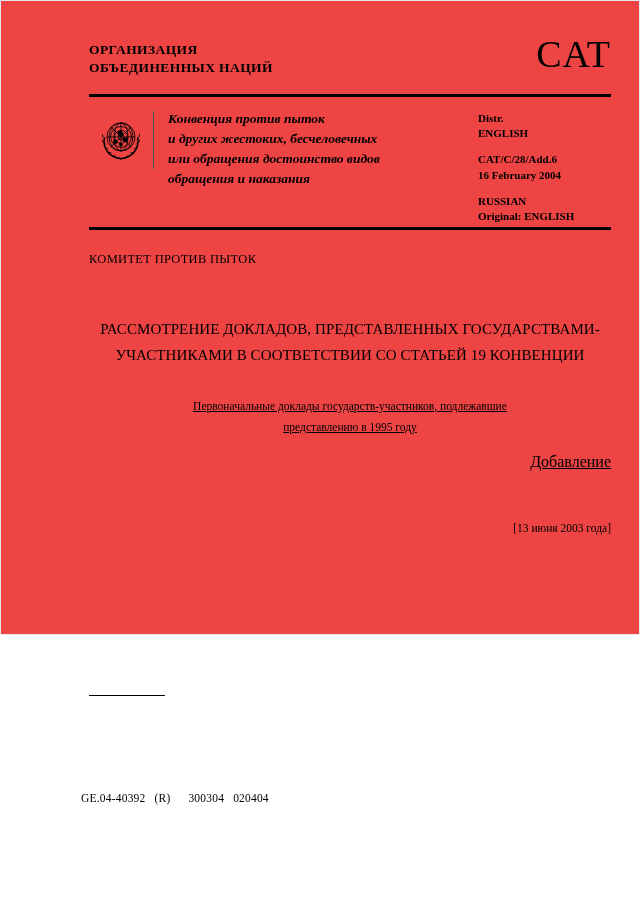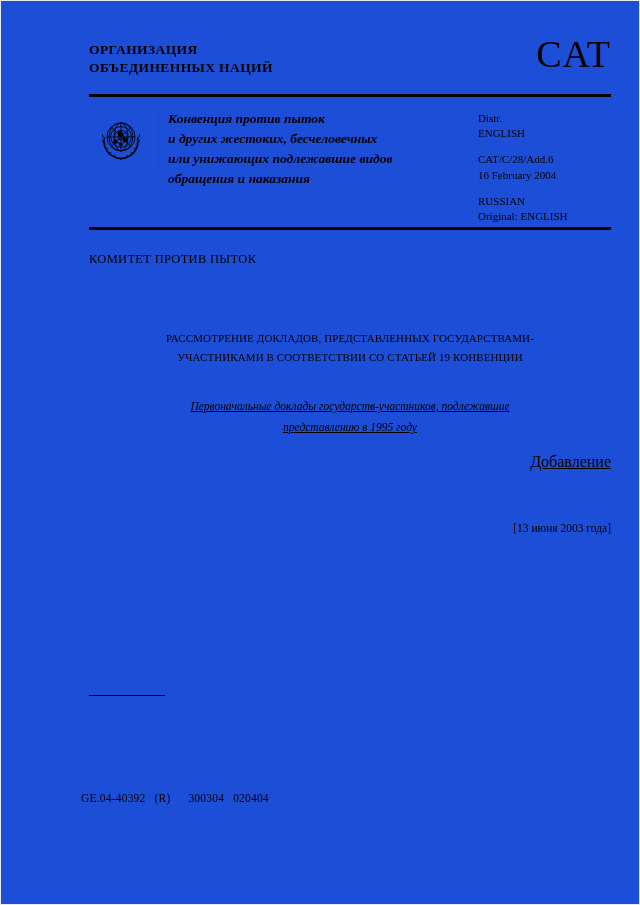--- a/index.html
+++ b/index.html
@@ -12,24 +12,24 @@
     height: 905px;
     font-family: "Liberation Serif", "DejaVu Serif", serif;
     color: #000000;
     position: relative;
     overflow: hidden;
   }
   .page {
     position: absolute;
     left: 0; top: 0;
     width: 640px;
-    height: 905px;
+    height: 635px;
     box-sizing: border-box;
     border: 1px solid #e8e8e8;
-    background: #1d4ed8;
+    background: #ef4444;
   }
 
   
   .masthead {
     position: absolute;
     left: 88px;
     top: 40px;
     width: 522px;
     display: flex;
     align-items: flex-start;
@@ -88,53 +88,53 @@
     line-height: 1.48;
     width: 300px;
     font-style: italic;
   }
   .distr-block {
     margin-left: 10px;
     font-size: 11px;
     line-height: 1.38;
     padding-top: 2px;
   }
-  .distr-group { margin-bottom: 11px; }
+  .distr-group { margin-bottom: 11px; font-weight: bold; }
   .distr-group:last-child { margin-bottom: 4px; }
 
   
   .committee {
     position: absolute;
     left: 88px;
     top: 251px;
     font-size: 12.5px;
     letter-spacing: 0.3px;
   }
 
   
   .main-title {
     position: absolute;
     left: 88px;
-    top: 328px;
+    top: 316px;
     width: 522px;
     text-align: center;
-    font-size: 11px;
+    font-size: 15px;
     line-height: 1.72;
     letter-spacing: 0.1px;
   }
   .subtitle {
     position: absolute;
     left: 88px;
     top: 395px;
     width: 522px;
     text-align: center;
     font-size: 11.5px;
     line-height: 1.85;
   }
-  .subtitle span { text-decoration: underline; font-style: italic; }
+  .subtitle span { text-decoration: underline; }
 
   .addendum {
     position: absolute;
     left: 88px;
     top: 452px;
     width: 522px;
     text-align: right;
     font-size: 16px;
   }
   .addendum span { text-decoration: underline; }
@@ -243,21 +243,21 @@
         <path d="M61 83 q7 1 10 -4"></path>
           <path d="M52 87 q7 2 11 -3"></path>
       </g>
     </svg>
 
     <div class="emblem-divider"></div>
 
     <div class="conv-title">
       <div>Конвенция против пыток</div>
       <div>и других жестоких, бесчеловечных</div>
-      <div>или унижающих подлежавшие видов</div>
+      <div>или обращения достоинство видов</div>
       <div>обращения и наказания</div>
     </div>
 
     <div class="distr-block">
       <div class="distr-group">
         <div>Distr.</div>
         <div>ENGLISH</div>
       </div>
       <div class="distr-group">
         <div>CAT/C/28/Add.6</div>

